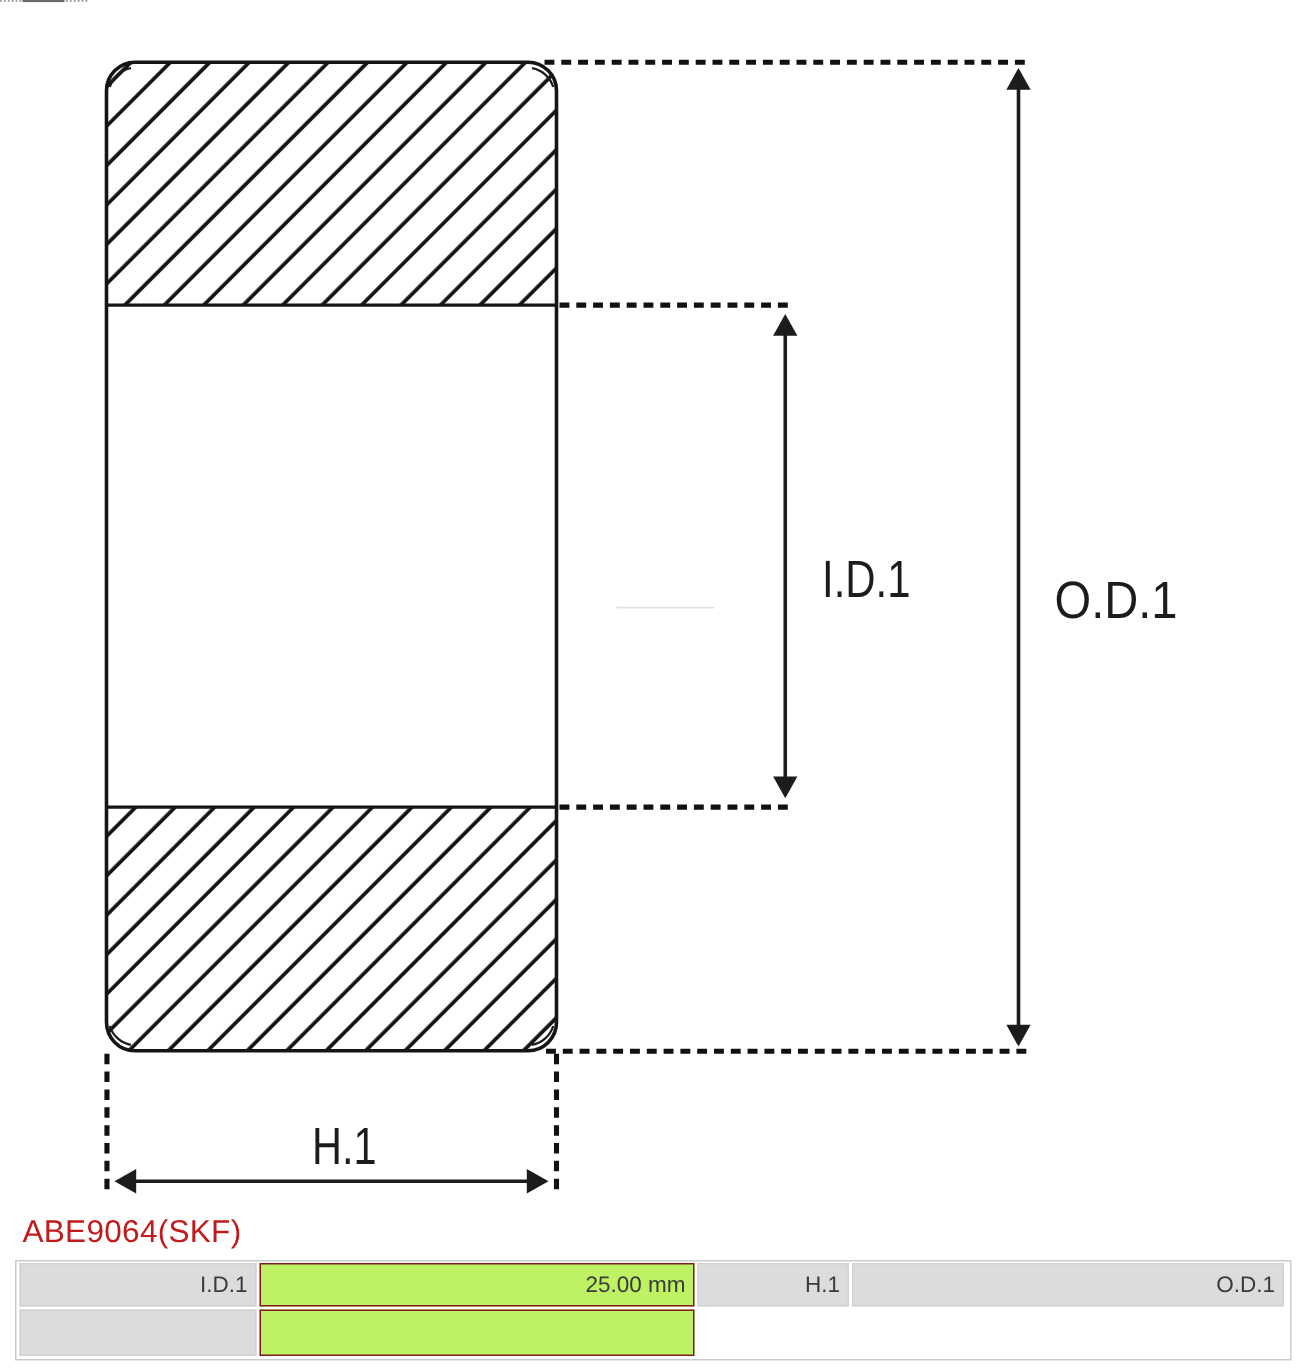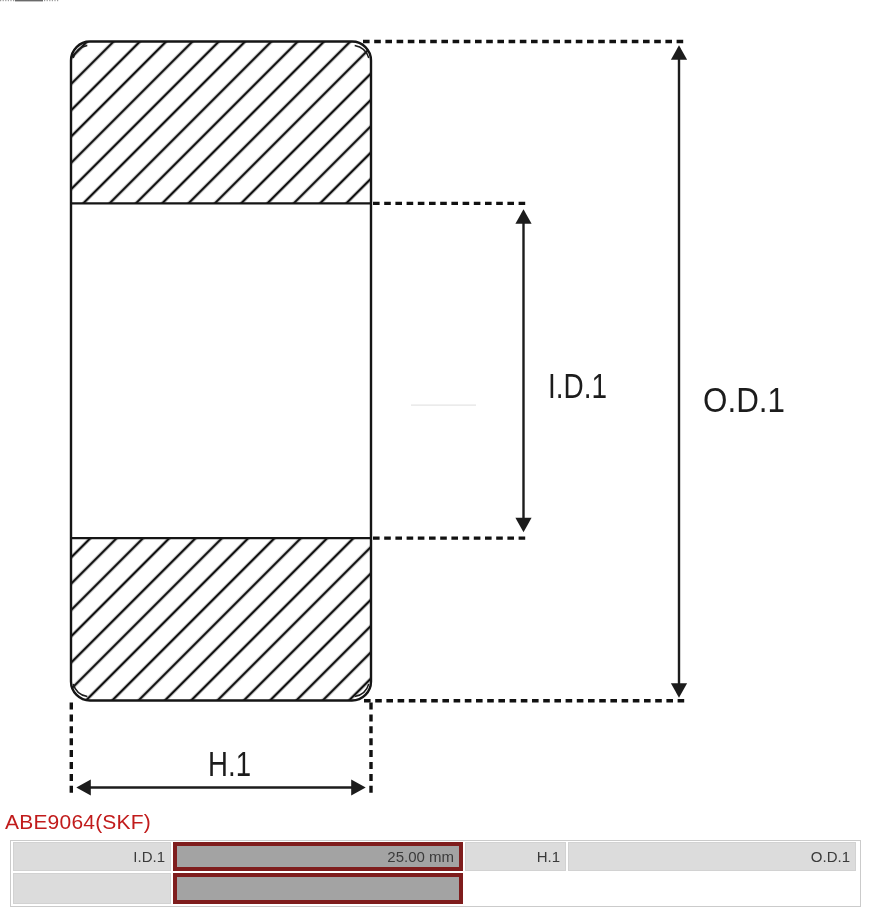--- a/index.html
+++ b/index.html
@@ -1,26 +1,26 @@
 <!DOCTYPE html>
 <html><head>
 <meta charset="utf-8">
 <style>
   html,body{margin:0;padding:0;background:#ffffff;}
   body{width:871px;height:913px;position:relative;overflow:hidden;
        font-family:"Liberation Sans",sans-serif;}
   #drawing{position:absolute;left:0;top:0;}
-  #partno{position:absolute;left:5px;top:812px;font-size:21px;line-height:20px;
+  #partno{position:absolute;left:15px;top:812px;font-size:21px;line-height:20px;
           color:#c11b1b;letter-spacing:0.2px;}
   #spectable{position:absolute;left:10px;top:840px;width:845px;
              border:1px solid #cbcbcb;background:#ffffff;padding:1px 2px 2px 2px;
              display:grid;grid-template-columns:158px 290px 101px 288px;
              grid-template-rows:29px 31px;grid-gap:2px;box-sizing:content-box;}
   .cl{background:#dcdcdc;border:1px solid #d2d2d2;}
-  .cv{background:#a3a3a3;border:4px solid #7f1d1d;}
+  .cv{background:#bef264;border:1px solid #7f1d1d;}
   .cell{display:flex;align-items:center;justify-content:flex-end;
         padding-right:5px;font-size:15px;color:#3b3b3b;}
 </style>
 </head>
 <body>
 
 <div style="position:absolute;left:0;top:0;width:60px;height:2px;">
 <svg width="60" height="2" style="display:block">
 <rect x="15" y="0" width="28" height="1.4" fill="#6a6a6a"></rect>
 <g fill="#9a9a9a">

